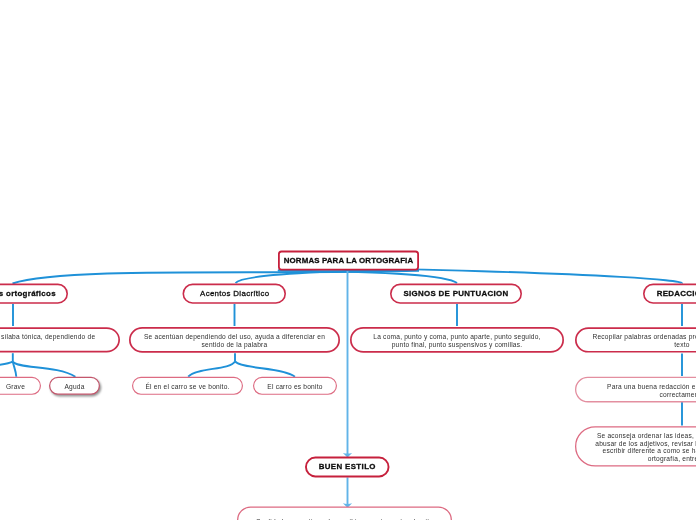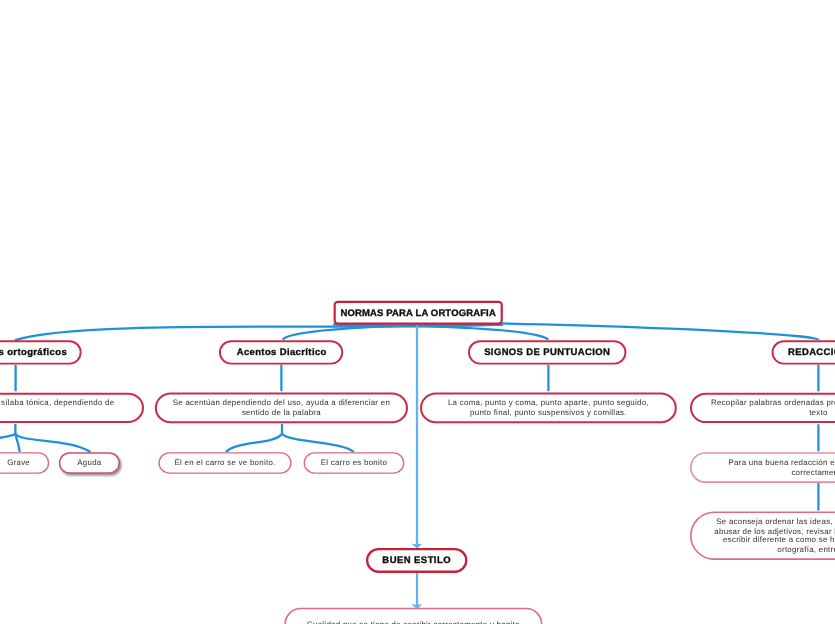--- a/index.html
+++ b/index.html
@@ -66,21 +66,21 @@
       <rect x="305.95" y="457.55" width="82.6" height="18.900000000000002" rx="9.450000000000001" ry="9.450000000000001" fill="#ffffff" stroke="#c6203c" stroke-width="1.9"></rect>
       <rect x="237.65" y="507.15" width="213.7" height="25.7" rx="12.85" ry="12.85" fill="#ffffff" stroke="#dd6b82" stroke-width="1.3"></rect>
     </svg>
   <div id="labels">
       <div class="node" style="left: 278px; top: 250.6px; width: 141px; height: 20px; font-size: 7.9px; font-weight: bold; line-height: 10px; color: rgb(13, 13, 13); -webkit-text-stroke: 0.28px rgb(13, 13, 13); letter-spacing: 0.13px;">
         <span class="lbl">NORMAS PARA LA ORTOGRAFIA</span>
       </div>
       <div class="node" style="left: -42px; top: 283.6px; width: 110px; height: 20.2px; font-size: 7.9px; font-weight: bold; line-height: 10px; color: rgb(13, 13, 13); -webkit-text-stroke: 0.28px rgb(13, 13, 13); letter-spacing: 0.32px;">
         <span class="lbl">Acentos ortográficos</span>
       </div>
-      <div class="node" style="left: 182.5px; top: 283.6px; width: 103.5px; height: 20.2px; font-size: 7.9px; font-weight: bold; line-height: 10px; color: rgb(13, 13, 13); -webkit-text-stroke: 0.28px rgb(13, 13, 13); letter-spacing: 0.32px;">
+      <div class="node" style="left: 182.5px; top: 283.6px; width: 103.5px; height: 20.2px; font-size: 7.9px; font-weight: normal; line-height: 10px; color: rgb(13, 13, 13); -webkit-text-stroke: 0.28px rgb(13, 13, 13); letter-spacing: 0.32px;">
         <span class="lbl">Acentos Diacrítico</span>
       </div>
       <div class="node" style="left: 390px; top: 283.6px; width: 132px; height: 20.2px; font-size: 7.9px; font-weight: bold; line-height: 10px; color: rgb(13, 13, 13); -webkit-text-stroke: 0.28px rgb(13, 13, 13); letter-spacing: 0.32px; border-radius: 10px;">
         <span class="lbl">SIGNOS DE PUNTUACION</span>
       </div>
       <div class="node" style="left: 643px; top: 283.6px; width: 78px; height: 20.2px; font-size: 7.9px; font-weight: bold; line-height: 10px; color: rgb(13, 13, 13); -webkit-text-stroke: 0.28px rgb(13, 13, 13); letter-spacing: 0.32px;">
         <span class="lbl">REDACCION</span>
       </div>
       <div class="node" style="left: -94px; top: 327.2px; width: 214px; height: 25.3px; font-size: 6.6px; font-weight: normal; line-height: 7.4px; color: rgb(48, 48, 48); letter-spacing: 0.22px;">
         <span class="lbl" style="transform: translateY(0.8px);">Se acentúan según la sílaba tónica, dependiendo de

